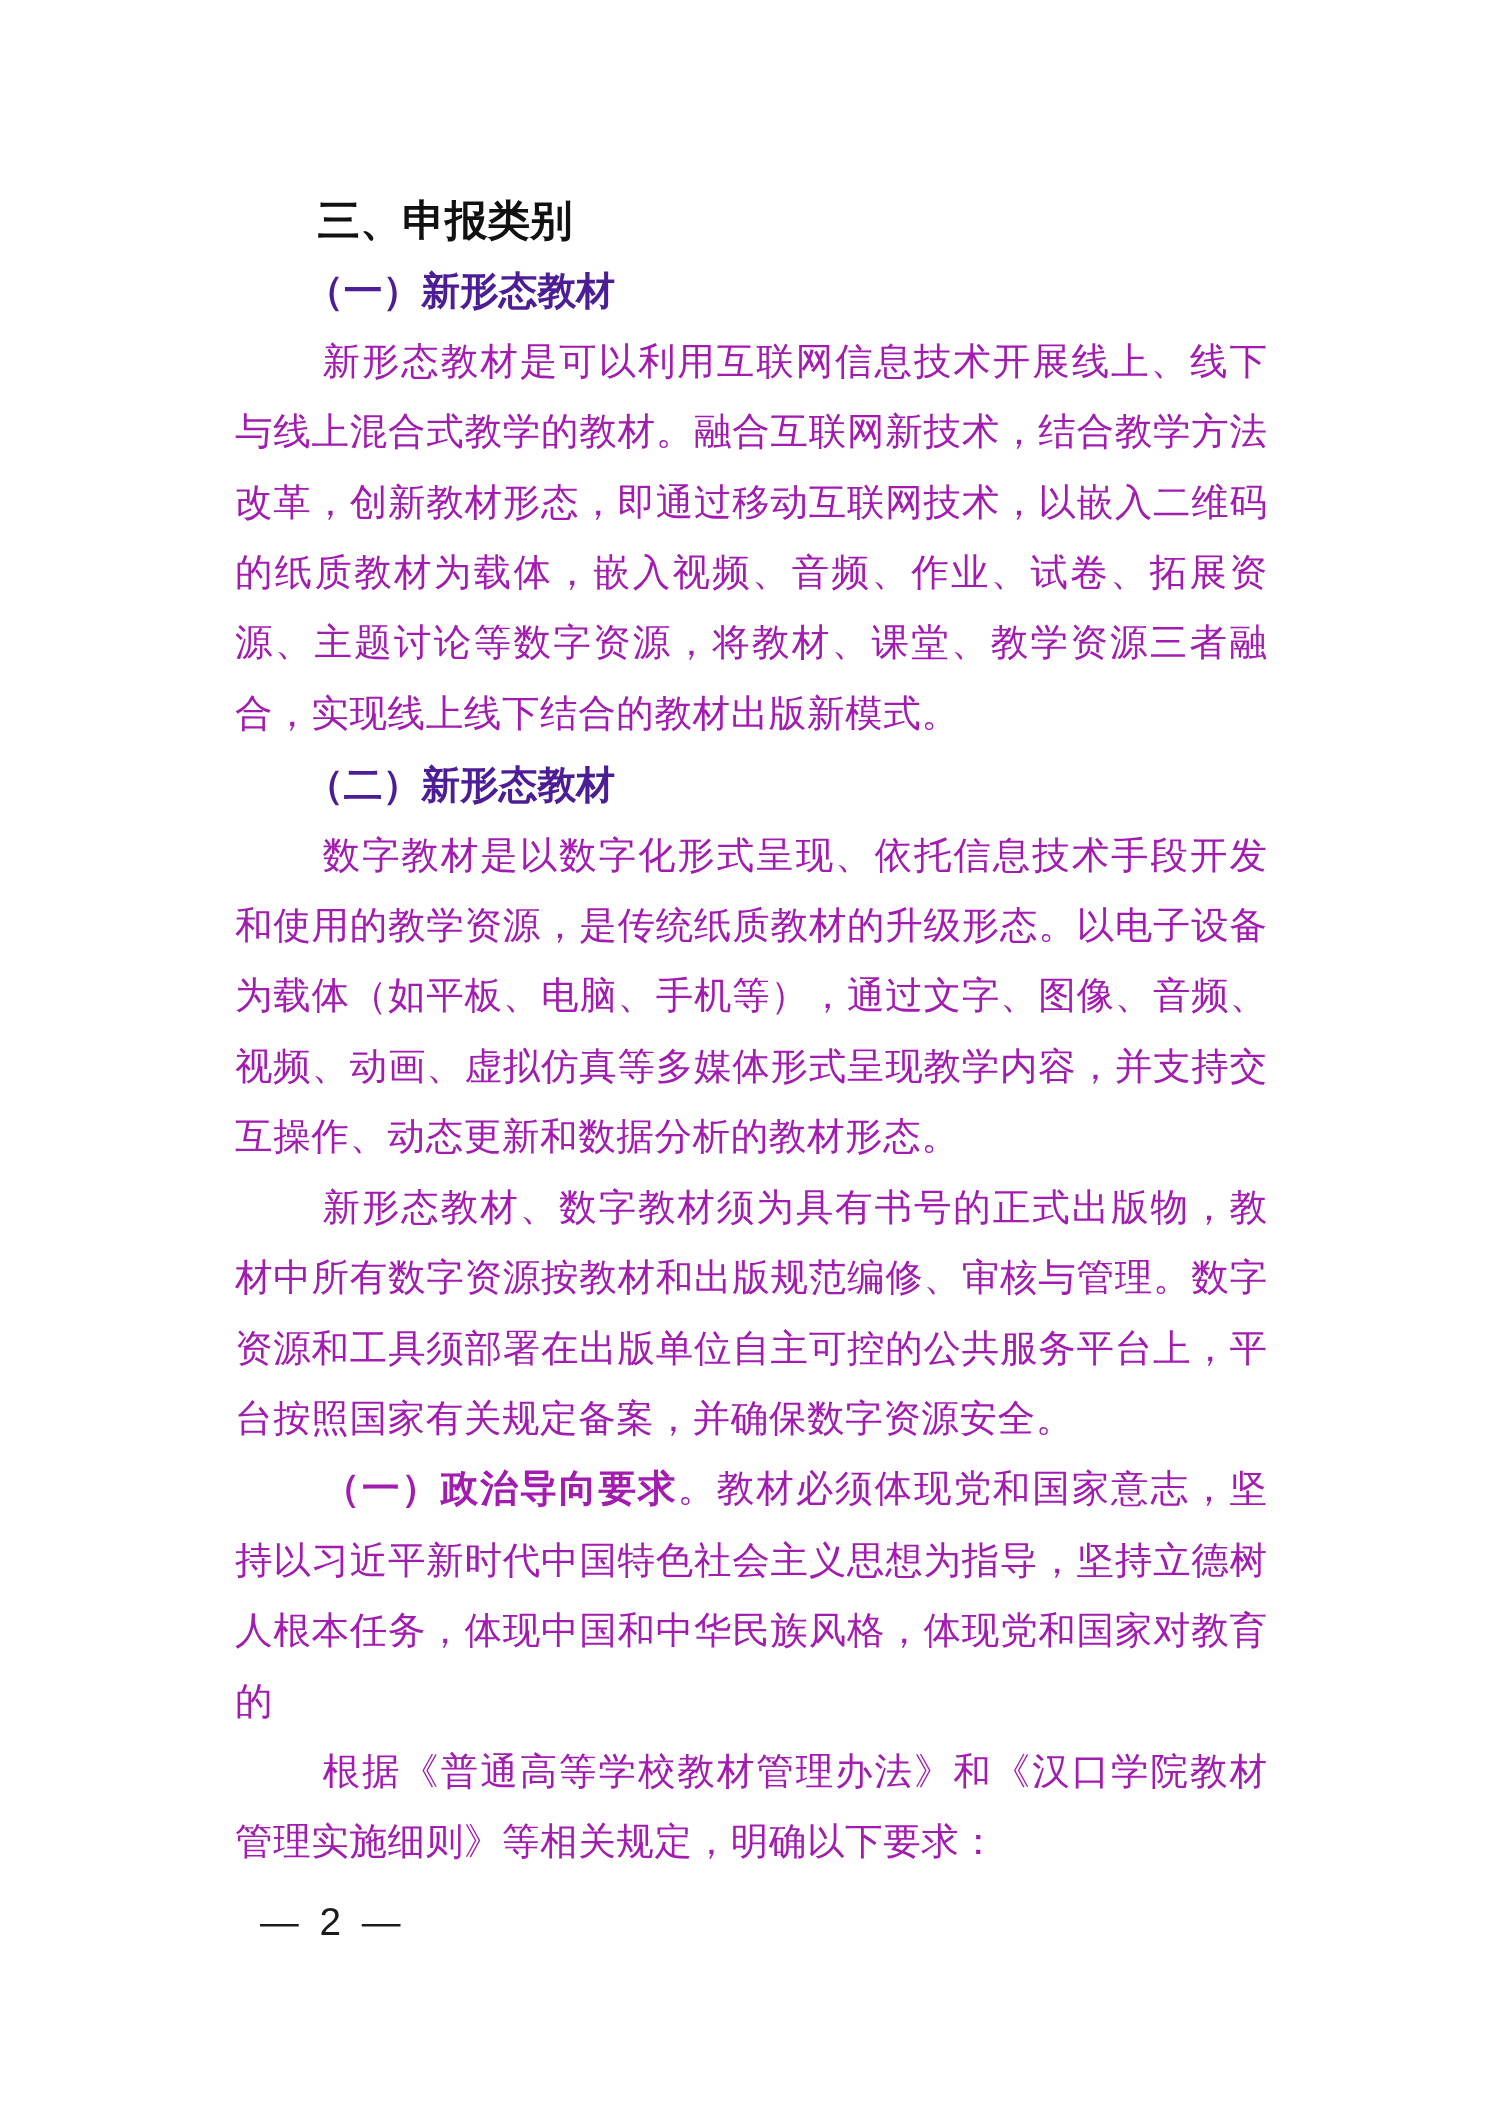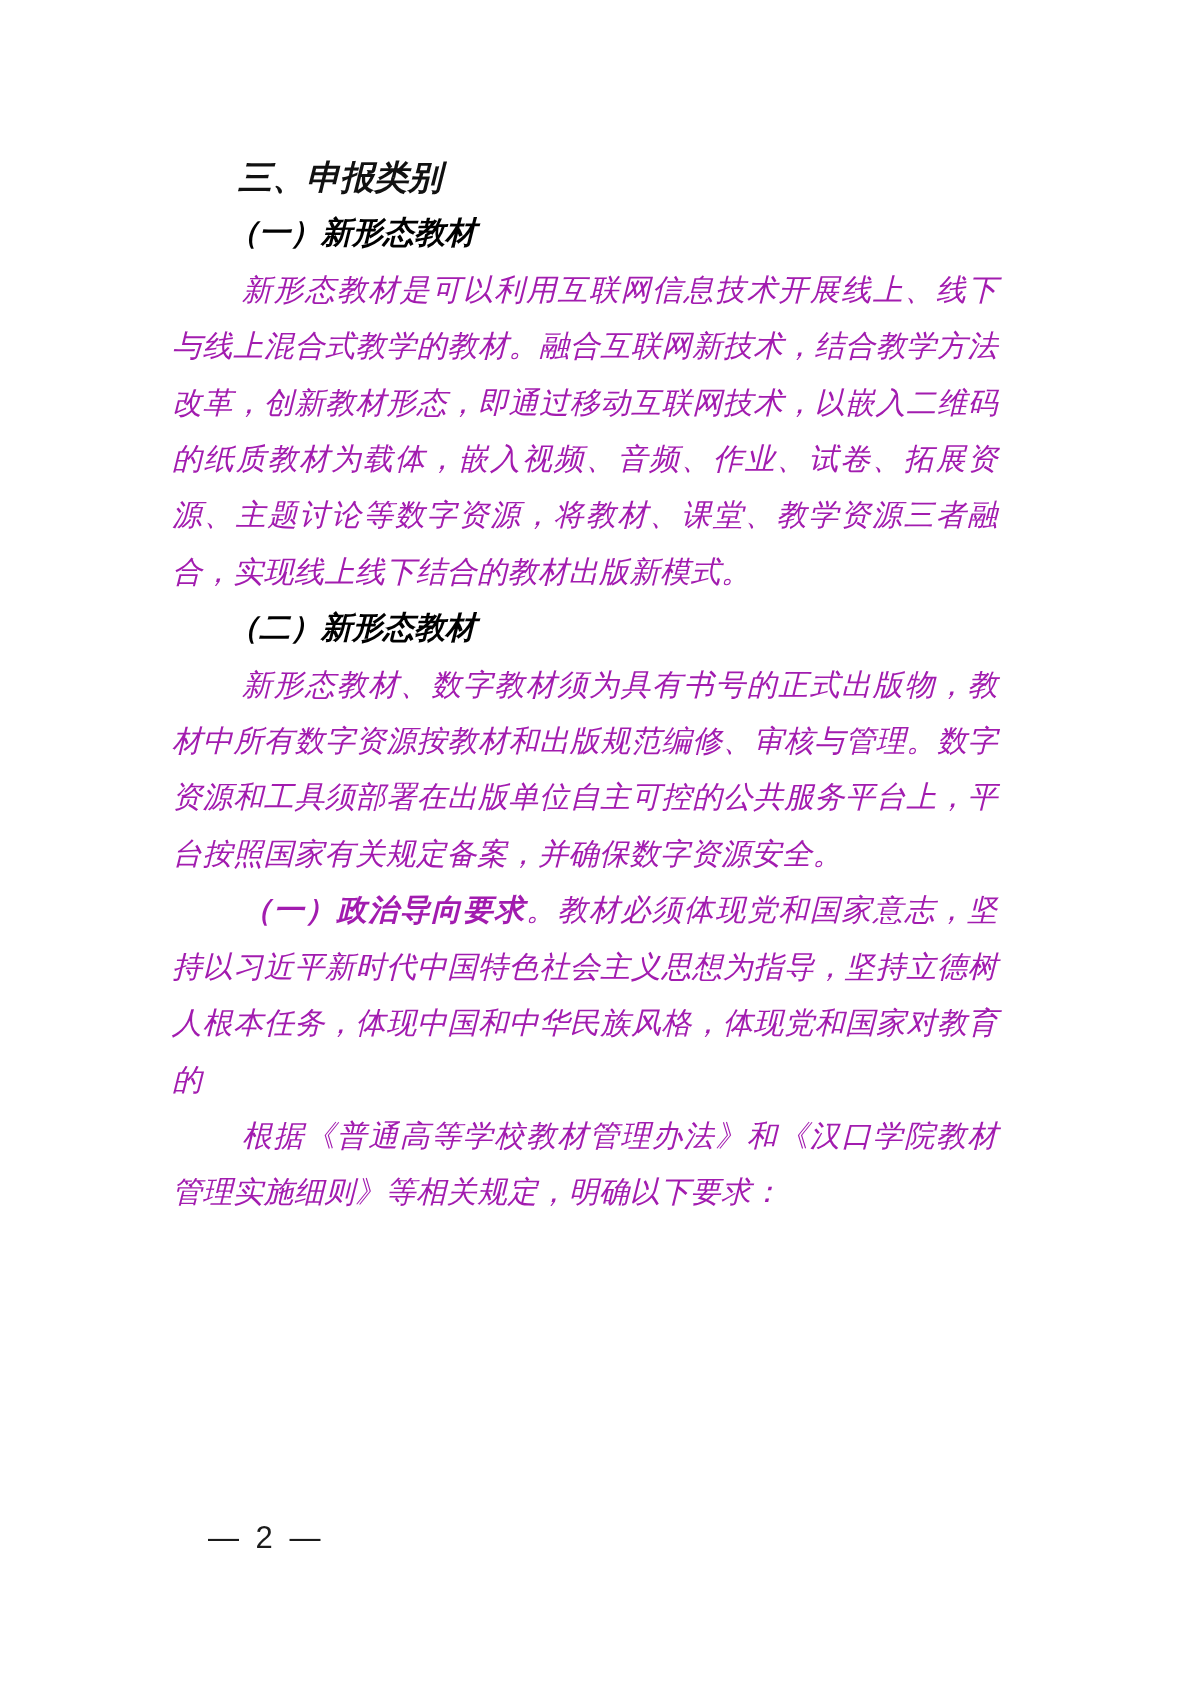--- a/index.html
+++ b/index.html
@@ -11,24 +11,23 @@
     position: relative;
     width: 1191px;
     height: 1684px;
     background: #ffffff;
     overflow: hidden;
     color: #1b1b1b;
     font-family: "Liberation Serif", "DejaVu Serif", serif;
   }
   .content {
     position: absolute;
-    left: 172px;
+    left: 188px;
     top: 149px;
     width: 826px;
-    font-style: italic;
   }
   .content > * {
     margin: 0;
     padding: 0;
   }
   .body-para {
     font-size: 30px;
     line-height: 56.4px;
     text-align: justify;
     text-justify: inter-ideograph;
@@ -43,21 +42,21 @@
     font-weight: 700;
     line-height: 56.4px;
     text-indent: 66px;
     color: #111111;
   }
   .subsection-heading {
     font-size: 31px;
     font-weight: 700;
     line-height: 56.4px;
     text-indent: 56px;
-    color: #000000;
+    color: #4c1d95;
     font-family: "Liberation Serif", "DejaVu Serif", serif;
   }
   .lead-bold {
     font-weight: 700;
   }
   .page-number {
     position: absolute;
     left: 208px;
     top: 1516px;
     font-size: 31px;
@@ -75,20 +74,21 @@
   <div class="content">
 
     <h2 class="section-heading">三、申报类别</h2>
 
     <h3 class="subsection-heading">（一）新形态教材</h3>
 
     <p class="body-para">新形态教材是可以利用互联网信息技术开展线上、线下与线上混合式教学的教材。融合互联网新技术，结合教学方法改革，创新教材形态，即通过移动互联网技术，以嵌入二维码的纸质教材为载体，嵌入视频、音频、作业、试卷、拓展资源、主题讨论等数字资源，将教材、课堂、教学资源三者融合，实现线上线下结合的教材出版新模式。</p>
 
     <h3 class="subsection-heading">（二）新形态教材</h3>
 
+    <p class="body-para">数字教材是以数字化形式呈现、依托信息技术手段开发和使用的教学资源，是传统纸质教材的升级形态。以电子设备为载体（如平板、电脑、手机等），通过文字、图像、音频、视频、动画、虚拟仿真等多媒体形式呈现教学内容，并支持交互操作、动态更新和数据分析的教材形态。</p>
 
     <p class="body-para">新形态教材、数字教材须为具有书号的正式出版物，教材中所有数字资源按教材和出版规范编修、审核与管理。数字资源和工具须部署在出版单位自主可控的公共服务平台上，平台按照国家有关规定备案，并确保数字资源安全。</p>
 
 
     <p class="body-para"><span class="lead-bold">（一）政治导向要求</span><span>。教材必须体现党和国家意志，坚持以习近平新时代中国特色社会主义思想为指导，坚持立德树人根本任务，体现中国和中华民族风格，体现党和国家对教育的</span></p>
 
     <p class="body-para">根据《普通高等学校教材管理办法》和《汉口学院教材管理实施细则》等相关规定，明确以下要求：</p>
 
   </div>
 

